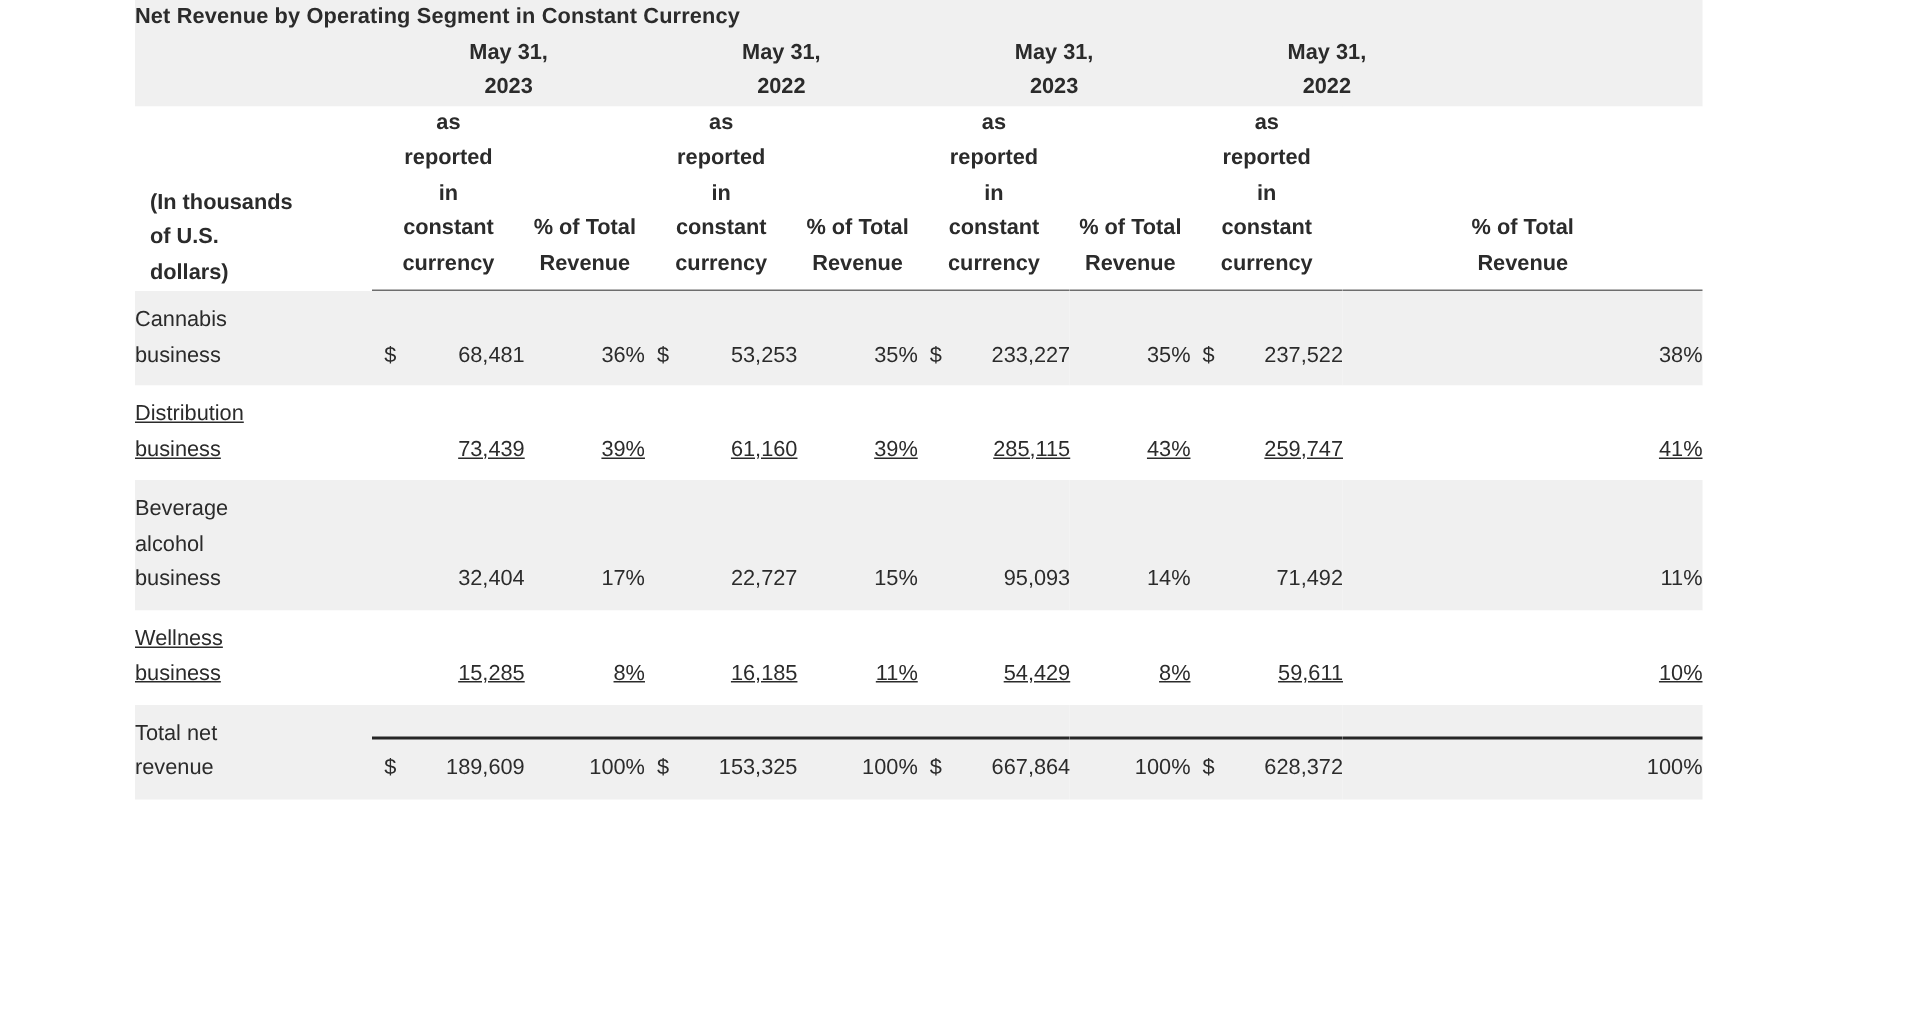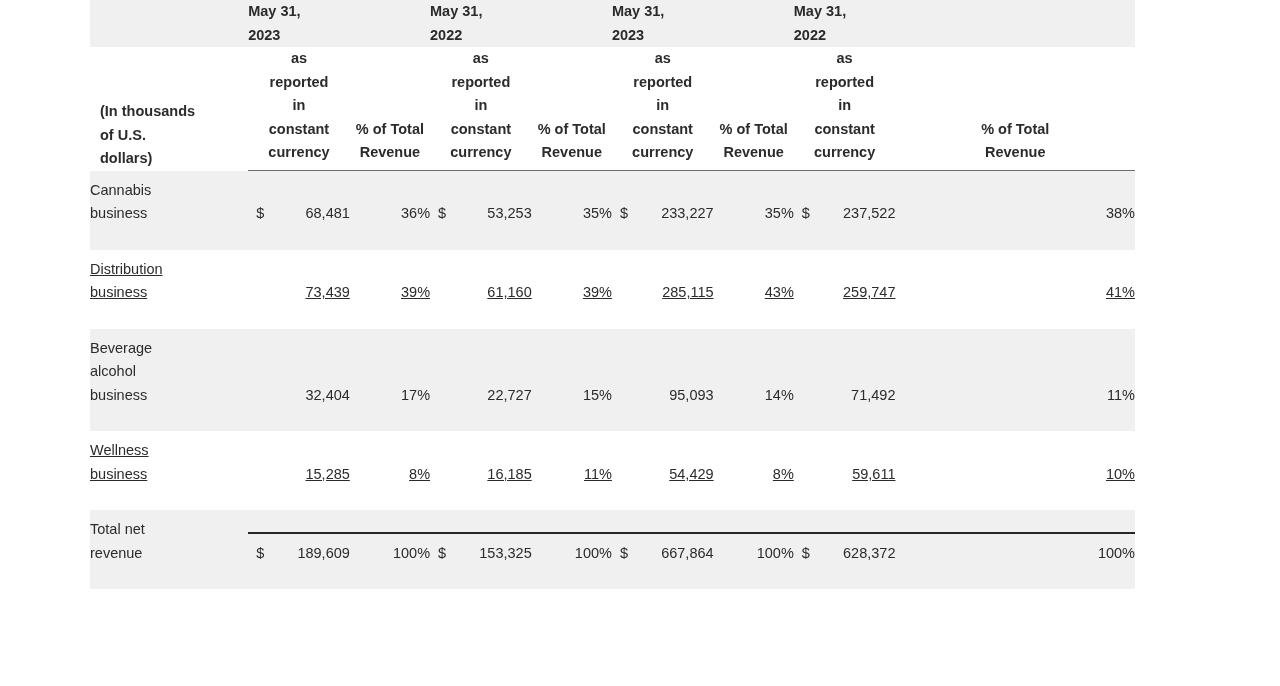--- a/index.html
+++ b/index.html
@@ -55,21 +55,21 @@
     text-align: center;
     color: #111;
     padding-top: 9px;
     padding-bottom: 4px;
     font-size: 14.5px;
     line-height: 23.5px;
   }
   .hdr-date td {
     background: #f0f0f0;
     font-weight: bold;
-    text-align: left;
+    text-align: center;
     color: #111;
     padding-top: 9px;
     padding-bottom: 9px;
     font-size: 14.5px;
     line-height: 23.5px;
   }
   .hdr-desc td {
     background: #ffffff;
     font-weight: bold;
     text-align: center;
@@ -85,21 +85,21 @@
   }
   
   .hdr-desc td.ruled > .rule {
     display: block;
     height: 0;
     border-bottom: 1.6px solid #6e6e6e;
     margin-top: 5px;
   }
 
   
-  tr.data td { padding-top: 8px; padding-bottom: 24px; }
+  tr.data td { padding-top: 8px; padding-bottom: 8px; }
   tr.shade td { background: #f0f0f0; }
   tr.plain td { background: #ffffff; text-decoration: underline; }
 
   td.stub {
     text-align: left;
     padding-left: 10px;
     color: #2b2b2b;
     white-space: pre-line;
     margin-left: 16px;
   }
@@ -146,20 +146,23 @@
         <col style="width:71px">
       <col style="width:90px">
         <col style="width:71px">
       <col style="width:70px">
         <col style="width:71px">
       <col style="width:0px">
         <col style="width:0px">
     </colgroup>
 
     <tbody>
+        <tr class="title-bar">
+      <td colspan="13">Net Revenue by Operating Segment in Constant Currency</td>
+    </tr>
 
 
     <tr class="hdr-date">
       <td style="white-space: pre-line;"></td>
       <td colspan="2" style="white-space: pre-line;">May 31,
 2023</td>
       <td colspan="2" style="white-space: pre-line;">May 31,
 2022</td>
       <td colspan="2" style="white-space: pre-line;">May 31,
 2023</td>

